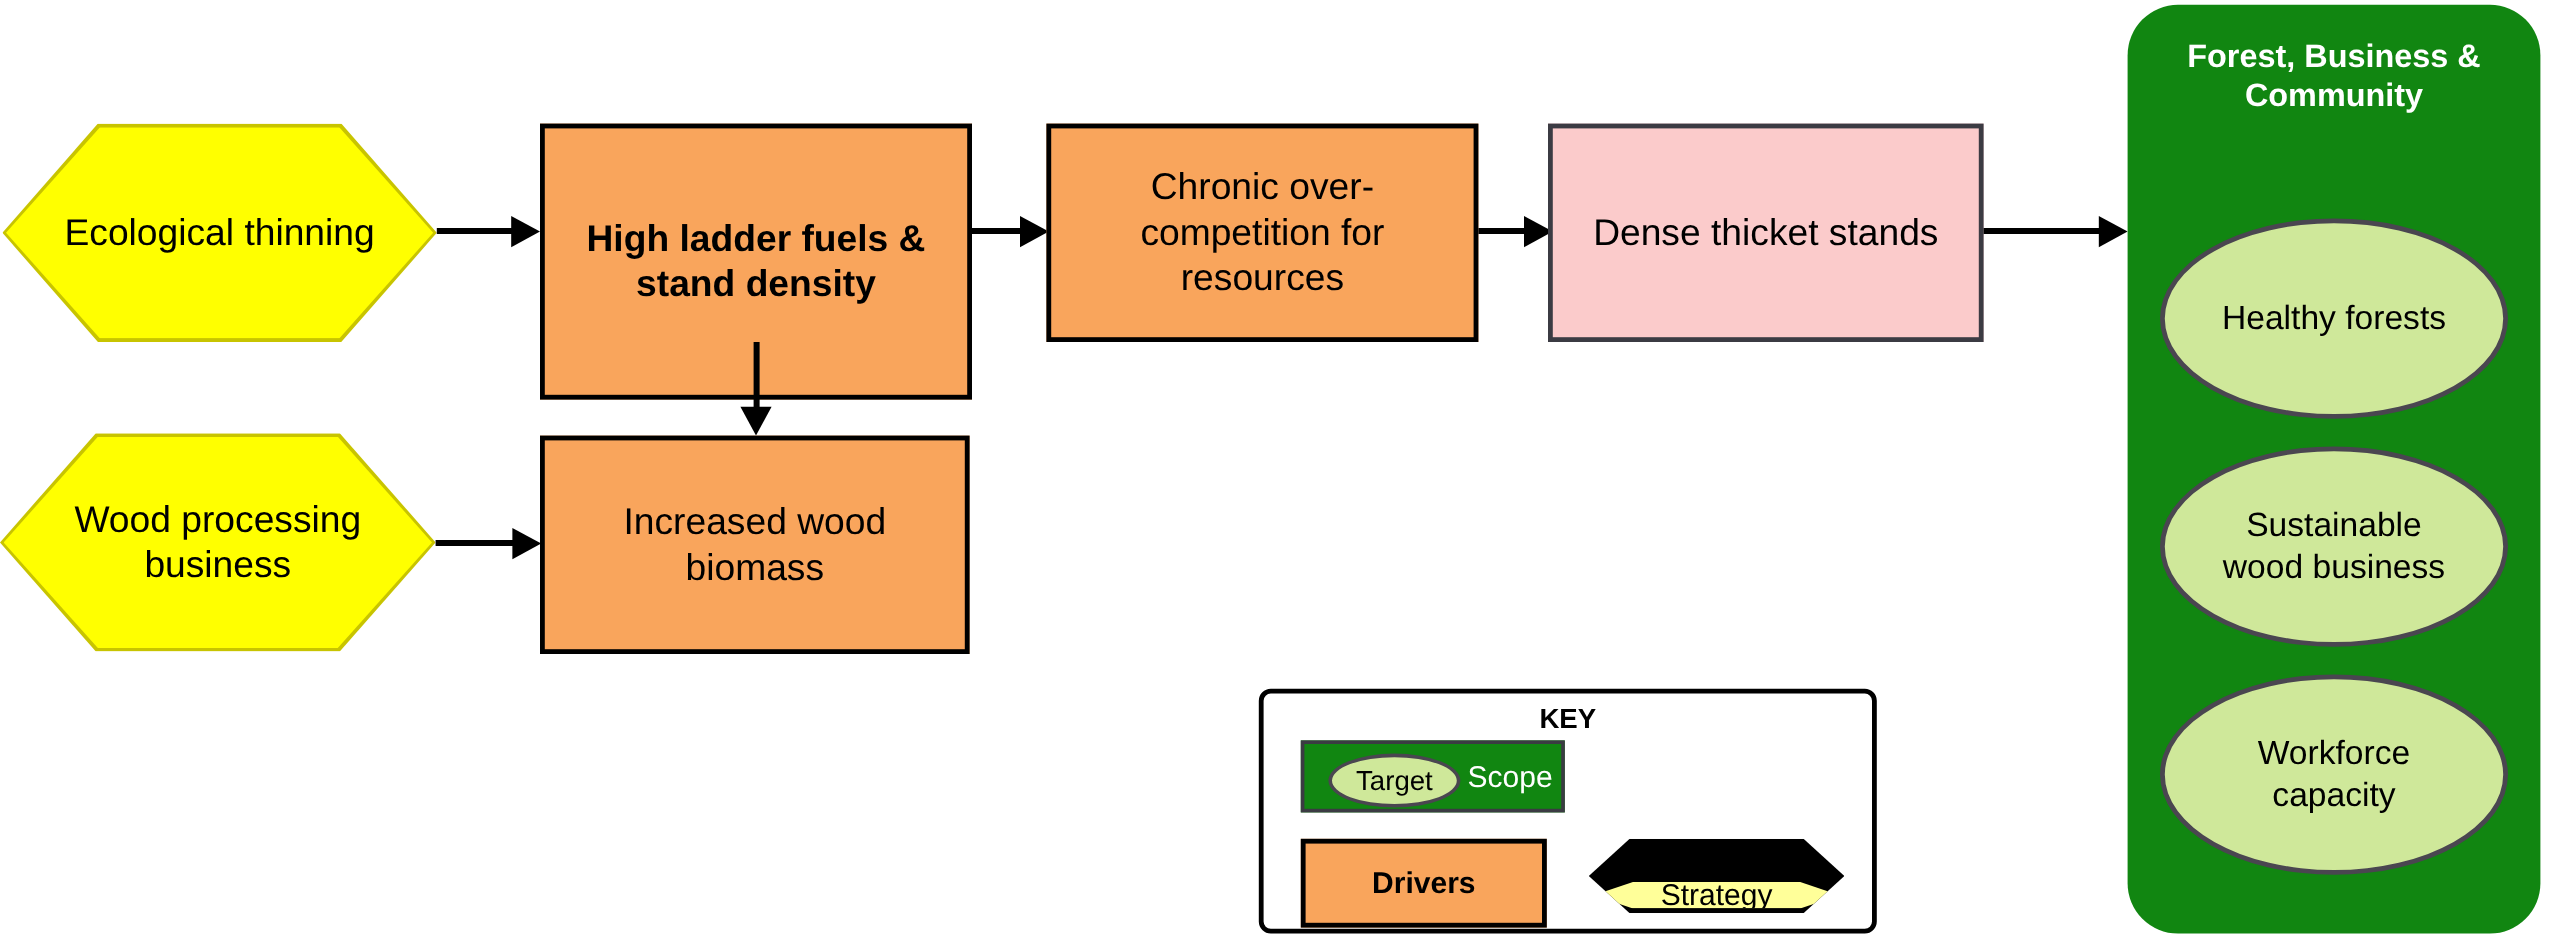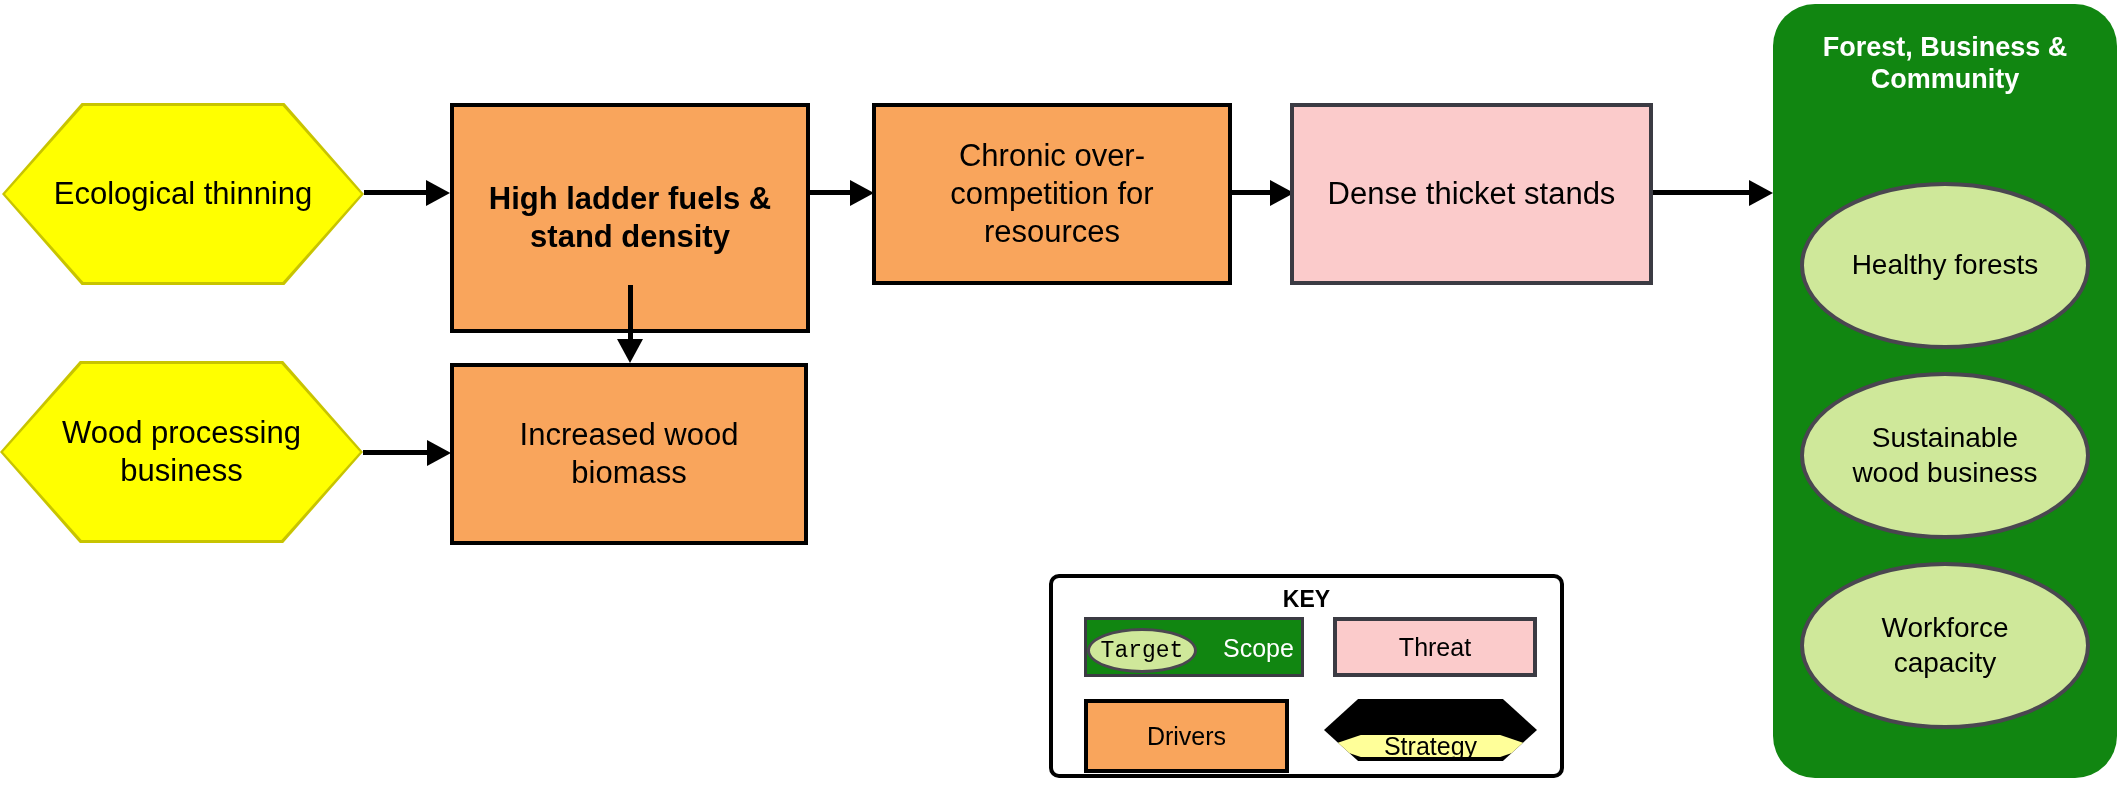--- a/index.html
+++ b/index.html
@@ -248,31 +248,28 @@
       <div class="node-label" style="font-size:28px;">Workforce
 capacity</div>
     </div>
   </div>
 
   <div class="abs key-panel" style="left:1049px; top:574px; width:515px; height:204px;">
 
     <div class="key-title" style="top:8px; font-size:23px;">KEY</div>
 
     <div class="abs key-scope-box" style="left:31px; top:39px; width:220px; height:60px;">
-      <div class="abs key-target-ellipse" style="left:0; top:8px; width:110px; height:45px; font-size:23px;font-family:Liberation Mono, monospace;">
+      <div class="abs key-target-ellipse" style="left:20px; top:8px; width:110px; height:45px; font-size:23px;">
         <span class="key-item-text">Target</span>
       </div>
       <div class="abs key-scope-label" style="left:136px; top:14px; font-size:25px;">Scope</div>
     </div>
 
-    <div class="abs key-threat-box" style="left:280px; top:39px; width:204px; height:60px;">
-      <span class="key-item-text" style="font-size:25px;">Threat</span>
-    </div>
-
-    <div class="abs key-driver-box" style="left:31px; top:121px; width:205px; height:74px;">
+
+    <div class="abs key-driver-box" style="left:31px; top:121px; width:205px; height:74px;font-weight:bold;">
       <span class="key-item-text" style="font-size:25px;">Drivers</span>
     </div>
 
     <div class="abs key-strategy-outer" style="left:271px; top:121px; width:213px; height:62px;">
       <div class="key-strategy-inner">
         <span class="key-item-text" style="font-size:25px;">Strategy</span>
       </div>
     </div>
   </div>
 

